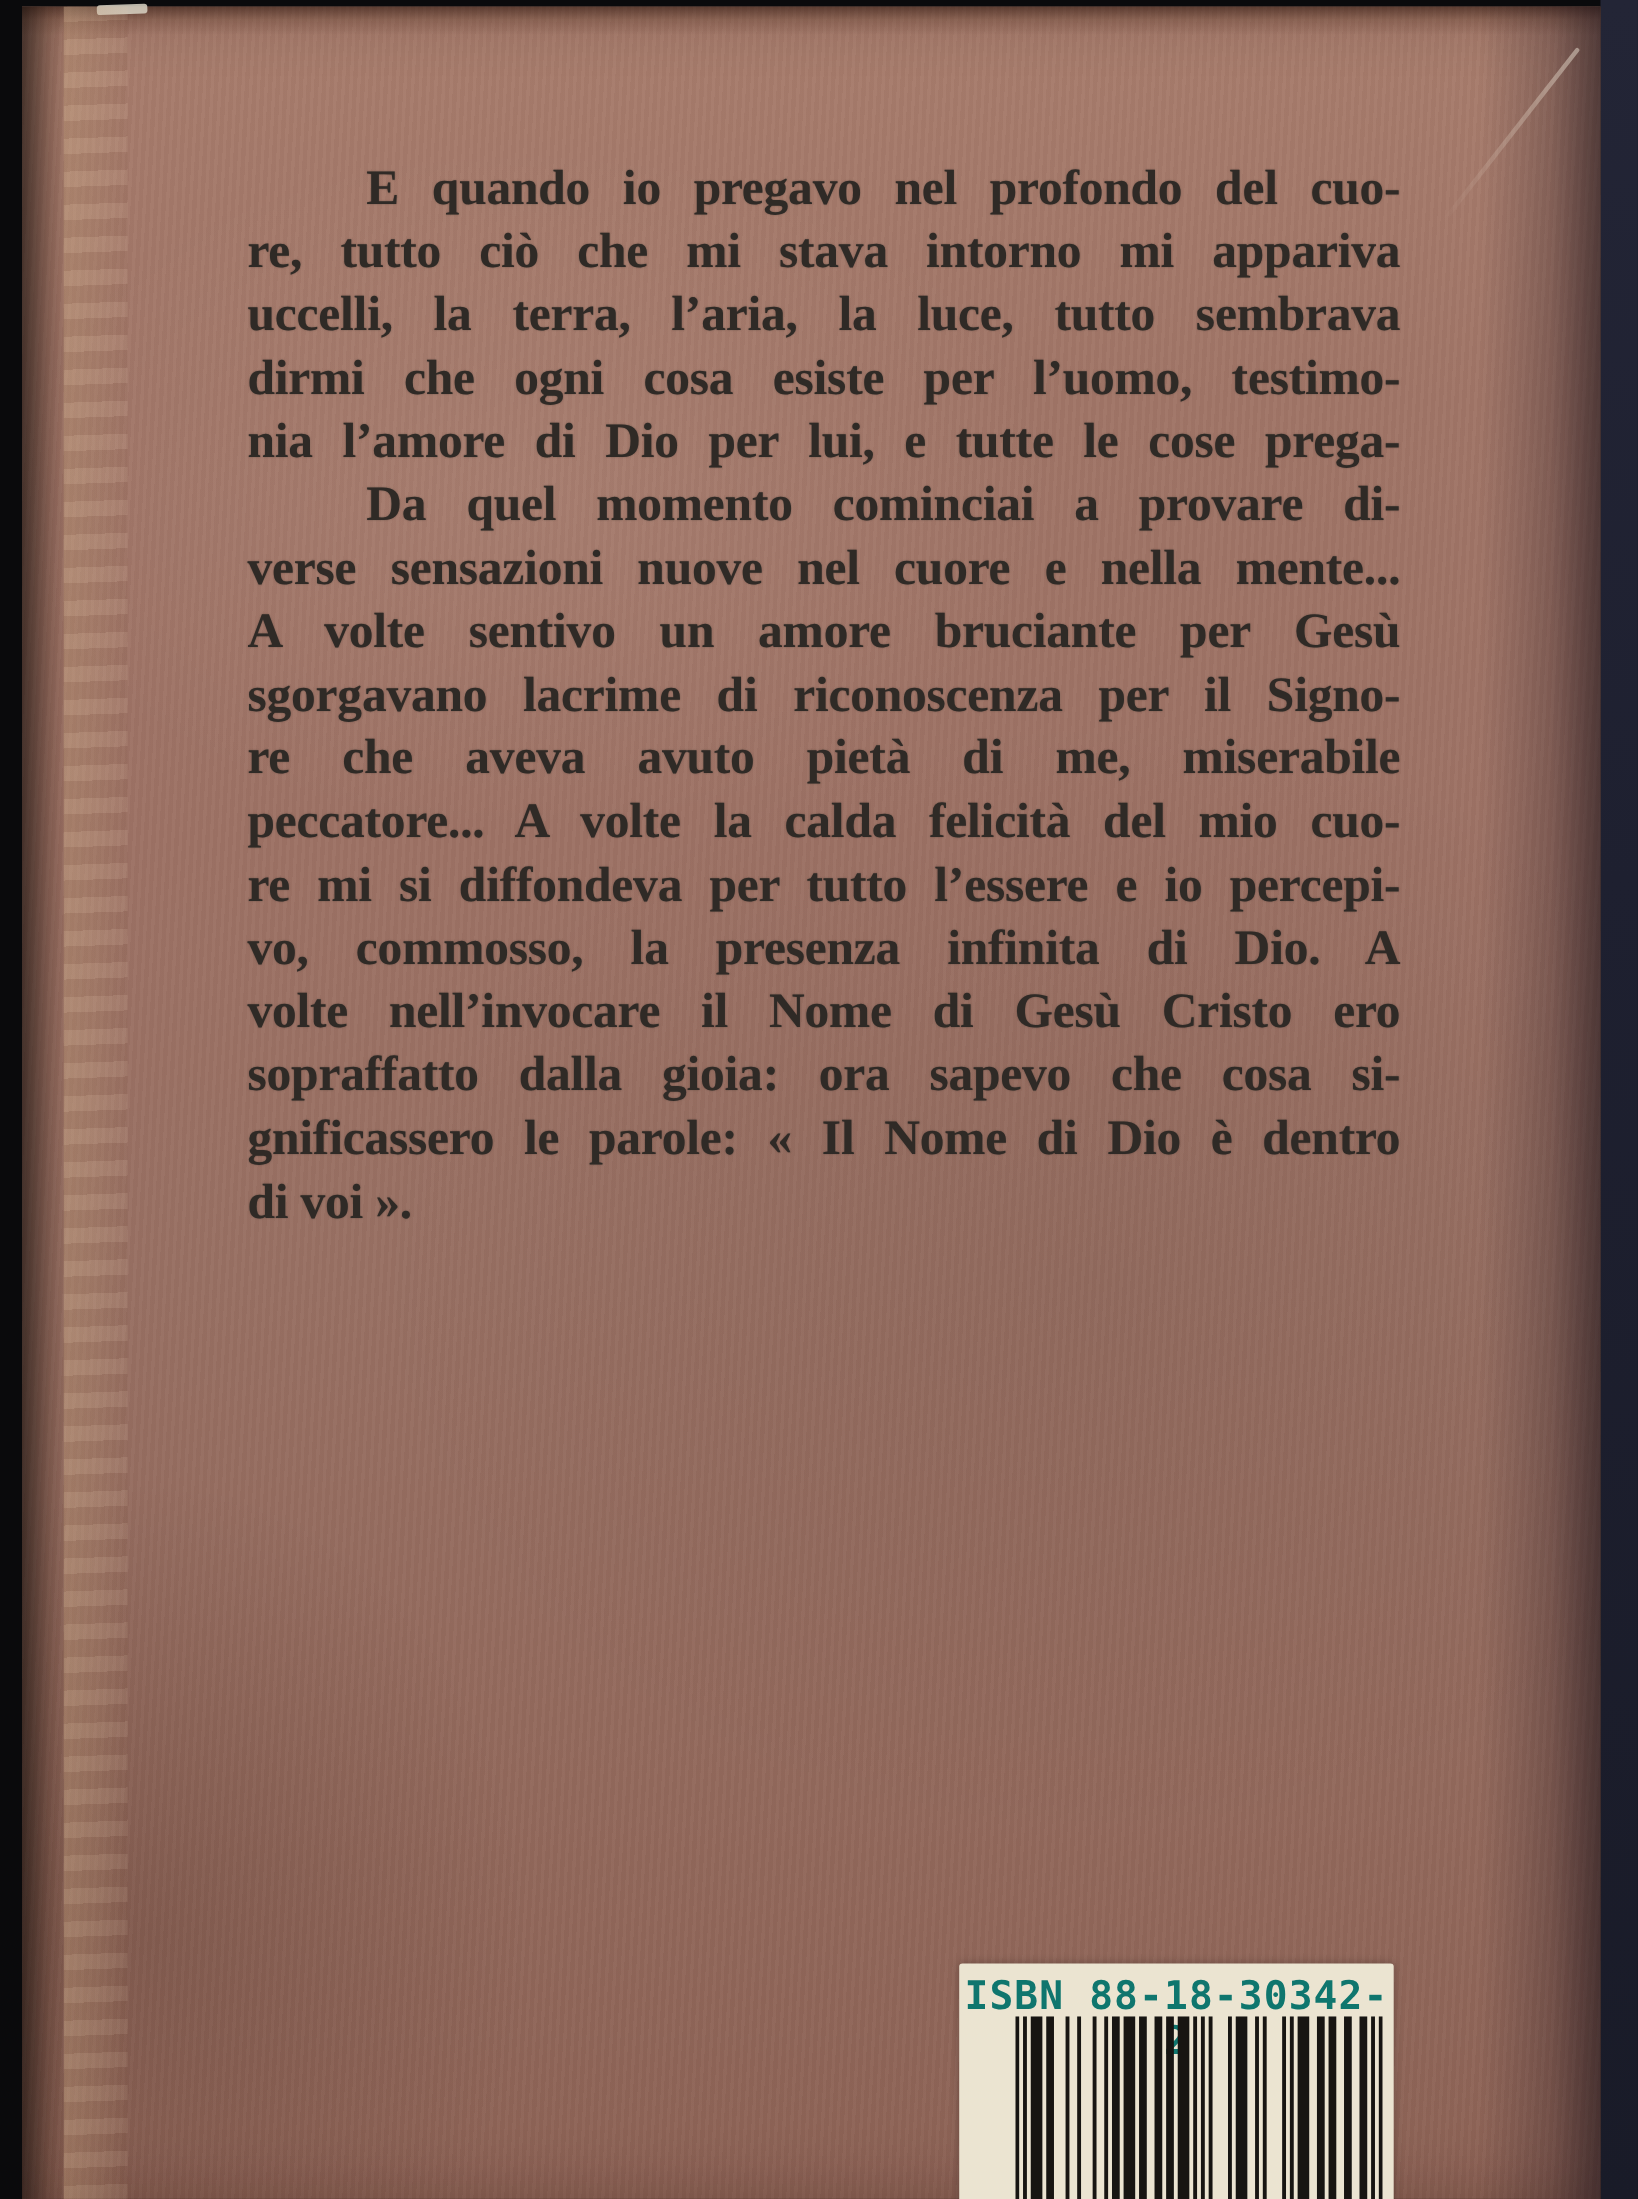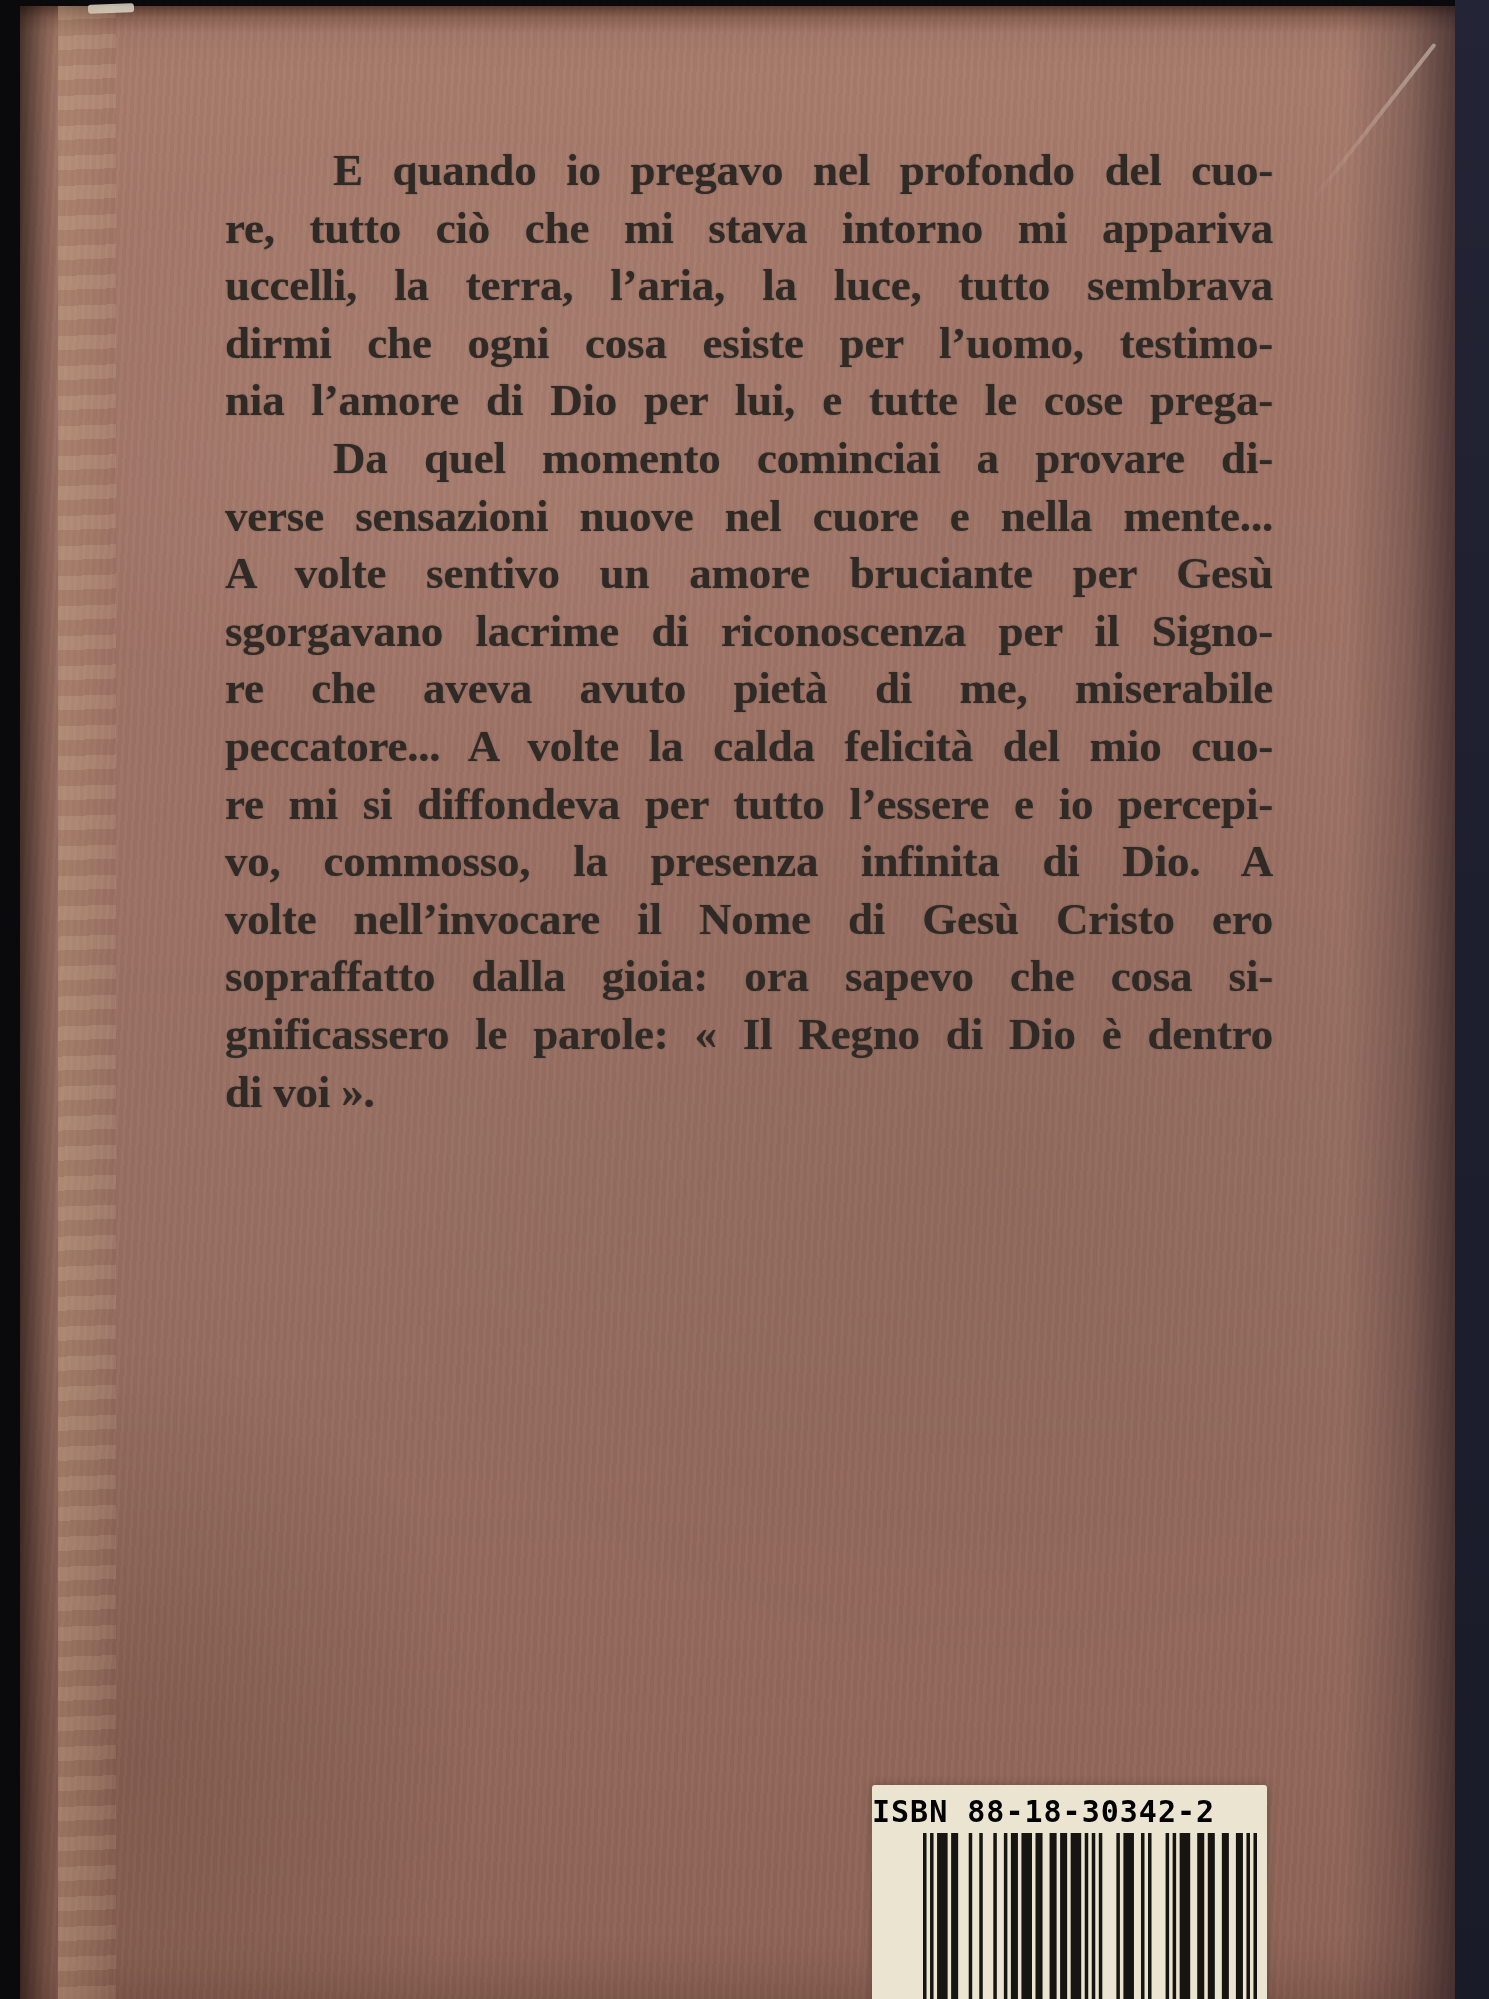--- a/index.html
+++ b/index.html
@@ -59,24 +59,24 @@
   .line{text-align:justify;text-align-last:justify;}
   .line.end{text-align-last:auto;}
   .line.indent{padding-left:108px;}
   .isbn-label{
     position:absolute;left:852px;top:1779px;width:395px;height:220px;
     background:#ebe4d1;border-radius:3px 3px 0 0;
     box-shadow:0 0 8px rgba(0,0,0,0.25);
   }
   .isbn-text{
     position:absolute;left:0;top:9px;width:100%;
-    text-align:left;
+    text-align:center;
     font-family:"DejaVu Sans Mono", monospace;
-    font-size:30px;font-weight:bold;letter-spacing:1px;
-    color:#000000;
+    font-size:36px;font-weight:bold;letter-spacing:1px;
+    color:#0f766e;
   }
   .barcode{
     position:absolute;left:51px;top:48px;width:334px;height:172px;
   }
 </style>
 </head>
 <body>
 
 <div class="page">
   <div class="right-strip"></div>
@@ -98,21 +98,21 @@
         <div class="line indent">Da quel momento cominciai a provare di-</div>
         <div class="line">verse sensazioni nuove nel cuore e nella mente...</div>
         <div class="line">A volte sentivo un amore bruciante per Gesù</div>
         <div class="line">sgorgavano lacrime di riconoscenza per il Signo-</div>
         <div class="line">re che aveva avuto pietà di me, miserabile</div>
         <div class="line">peccatore... A volte la calda felicità del mio cuo-</div>
         <div class="line">re mi si diffondeva per tutto l’essere e io percepi-</div>
         <div class="line">vo, commosso, la presenza infinita di Dio. A</div>
         <div class="line">volte nell’invocare il Nome di Gesù Cristo ero</div>
         <div class="line">sopraffatto dalla gioia: ora sapevo che cosa si-</div>
-        <div class="line">gnificassero le parole: « Il Regno di Dio è dentro</div>
+        <div class="line">gnificassero le parole: « Il Nome di Dio è dentro</div>
         <div class="line end">di voi ».</div>
       </div>
 
     <div class="isbn-label">
       <div class="isbn-text">ISBN 88-18-30342-2</div>
       <svg class="barcode" id="barcode" viewBox="0 0 95 100" preserveAspectRatio="none">
           <rect x="0" y="0" width="1" height="100" fill="#171512"></rect>
           <rect x="2" y="0" width="1" height="100" fill="#171512"></rect>
           <rect x="4" y="0" width="3" height="100" fill="#171512"></rect>
           <rect x="8" y="0" width="2" height="100" fill="#171512"></rect>

